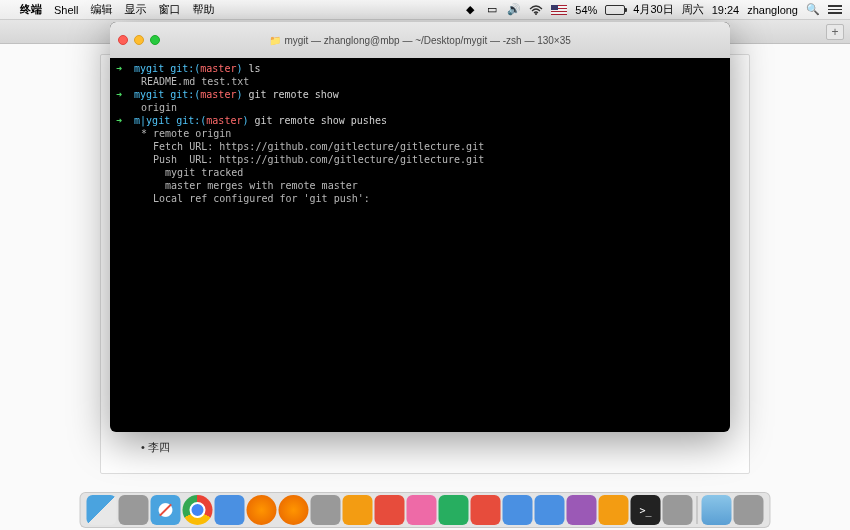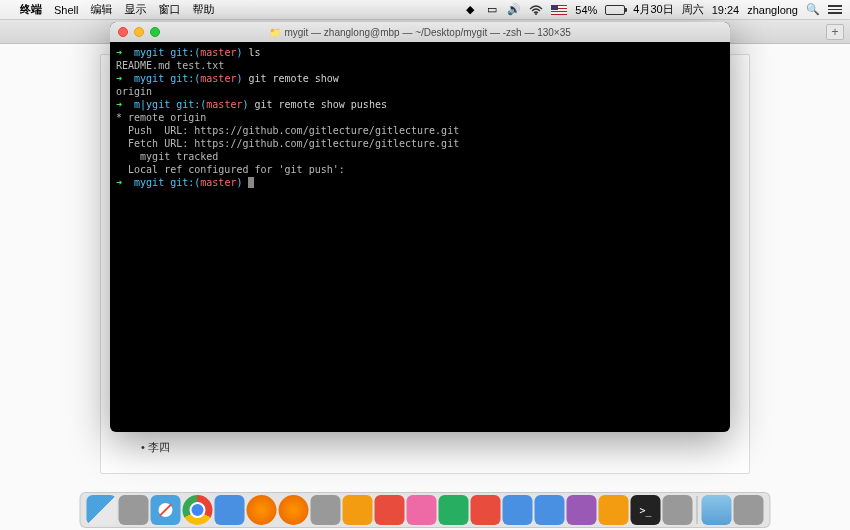--- a/index.html
+++ b/index.html
@@ -93,21 +93,21 @@
       top: 22px;
       left: 110px;
       width: 620px;
       height: 410px;
       background: #000;
       border-radius: 6px;
       box-shadow: 0 10px 40px rgba(0,0,0,0.4);
       overflow: hidden;
     }
     .terminal-titlebar {
-      height: 20px;
+      height: 36px;
       background: linear-gradient(#e8e8e8, #d4d4d4);
       display: flex;
       align-items: center;
       padding: 0 8px;
       position: relative;
     }
     .traffic-lights { display: flex; gap: 6px; }
     .tl { width: 10px; height: 10px; border-radius: 50%; }
     .tl-close { background: #ff5f56; border: 0.5px solid #e0443e; }
     .tl-min { background: #ffbd2e; border: 0.5px solid #dea123; }
@@ -127,21 +127,21 @@
       font-size: 10px;
       line-height: 1.3;
       color: #b8b8b8;
     }
     .tline { white-space: pre; }
     .arrow { color: #4cd964; }
     .dir { color: #4fc3f7; }
     .git { color: #4fc3f7; }
     .branch { color: #ff6b6b; }
     .cmd { color: #d0d0d0; }
-    .out { color: #b8b8b8; }
+    .out { color: #b8b8b8; margin-left: 25px; }
     .cursor {
       display: inline-block;
       width: 6px; height: 11px;
       background: #888;
       vertical-align: text-bottom;
     }
 
     
     .dock {
       position: absolute;
@@ -250,25 +250,25 @@
       <span>mygit — zhanglong@mbp — ~/Desktop/mygit — -zsh — 130×35</span>
     </div>
   </div>
   <div class="terminal-body" id="terminal-body">
       <div class="tline"><span class="arrow">➜  </span><span class="dir">mygit </span><span class="git">git:(</span><span class="branch">master</span><span class="git">) </span><span class="cmd">ls</span></div>
       <div class="tline out">README.md test.txt</div>
       <div class="tline"><span class="arrow">➜  </span><span class="dir">mygit </span><span class="git">git:(</span><span class="branch">master</span><span class="git">) </span><span class="cmd">git remote show</span></div>
       <div class="tline out">origin</div>
       <div class="tline"><span class="arrow">➜  </span><span class="dir">m|ygit </span><span class="git">git:(</span><span class="branch">master</span><span class="git">) </span><span class="cmd">git remote show pushes</span></div>
       <div class="tline out">* remote origin</div>
+      <div class="tline out">  Fetch URL: https://github.com/gitlecture/gitlecture.git</div>
       <div class="tline out">  Push  URL: https://github.com/gitlecture/gitlecture.git</div>
-      <div class="tline out">  Fetch URL: https://github.com/gitlecture/gitlecture.git</div>
       <div class="tline out">    mygit tracked</div>
+      <div class="tline out">    master merges with remote master</div>
       <div class="tline out">  Local ref configured for 'git push':</div>
-      <div class="tline"><span class="arrow">➜  </span><span class="dir">mygit </span><span class="git">git:(</span><span class="branch">master</span><span class="git">) </span><span class="cmd"></span><span class="cursor"></span></div>
     </div>
 </div>
 
 <div class="dock" id="dock">
     <div class="dock-item di-finder"></div>
     <div class="dock-item di-gray"></div>
     <div class="dock-item di-safari"></div>
     <div class="dock-item di-chrome"></div>
     <div class="dock-item di-blue"></div>
     <div class="dock-item di-firefox"></div>

